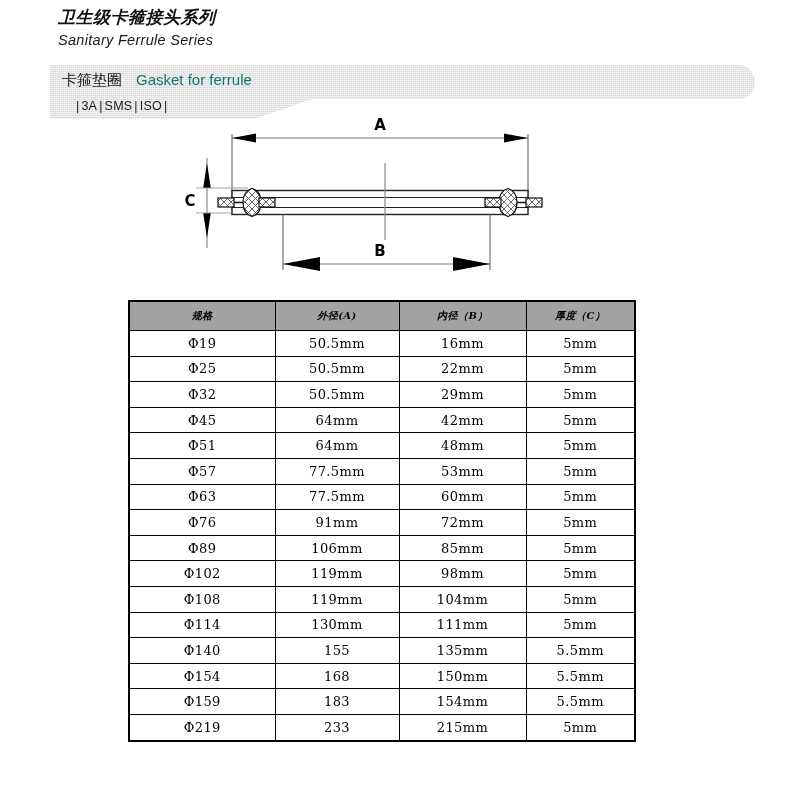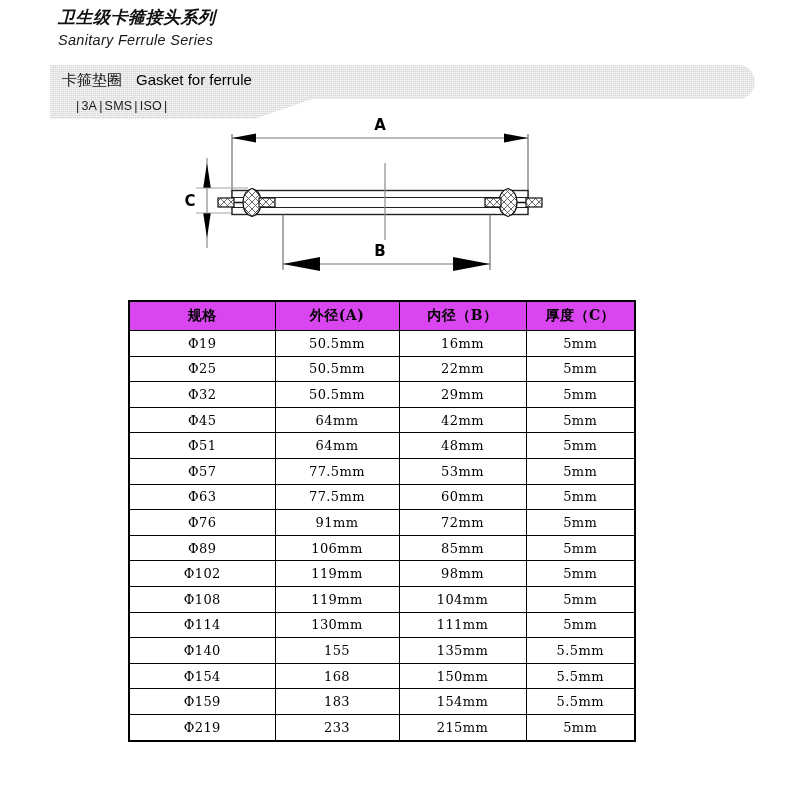--- a/index.html
+++ b/index.html
@@ -73,21 +73,21 @@
     left: 62px; top: 8px;
     font-size: 15px;
     color: #1a1a1a;
     font-family: "DejaVu Sans", "Liberation Sans", sans-serif;
     white-space: nowrap;
   }
   #banner-label-en {
     position: absolute;
     left: 136px; top: 8px;
     font-size: 15px;
-    color: #000000;
+    color: #0f766e;
     white-space: nowrap;
   }
   #standards {
     position: absolute;
     left: 74px; top: 36px;
     font-size: 12.5px;
     color: #1a1a1a;
     white-space: nowrap;
     letter-spacing: 0.2px;
     text-align: right;
@@ -122,27 +122,28 @@
   table.spec col.c3 { width: 109px; }
 
   table.spec th,
   table.spec td {
     border: 1px solid #000000;
     text-align: center;
     color: #000000;
     font-family: "DejaVu Serif", "Liberation Serif", serif;
   }
   table.spec thead th {
-    background: #d946ef;
+    background: #a3a3a3;
     height: 26px;
-    font-size: 14px;
+    font-size: 10px;
     font-weight: bold;
     letter-spacing: 0.5px;
     border-top-width: 2px;
     border-bottom-width: 1px;
+    font-style: italic;
   }
   table.spec tbody td {
     height: 22.6px;
     font-size: 13px;
     background: #ffffff;
     letter-spacing: 0.4px;
   }
   table.spec tbody tr:last-child td {
     border-bottom-width: 2px;
   }

